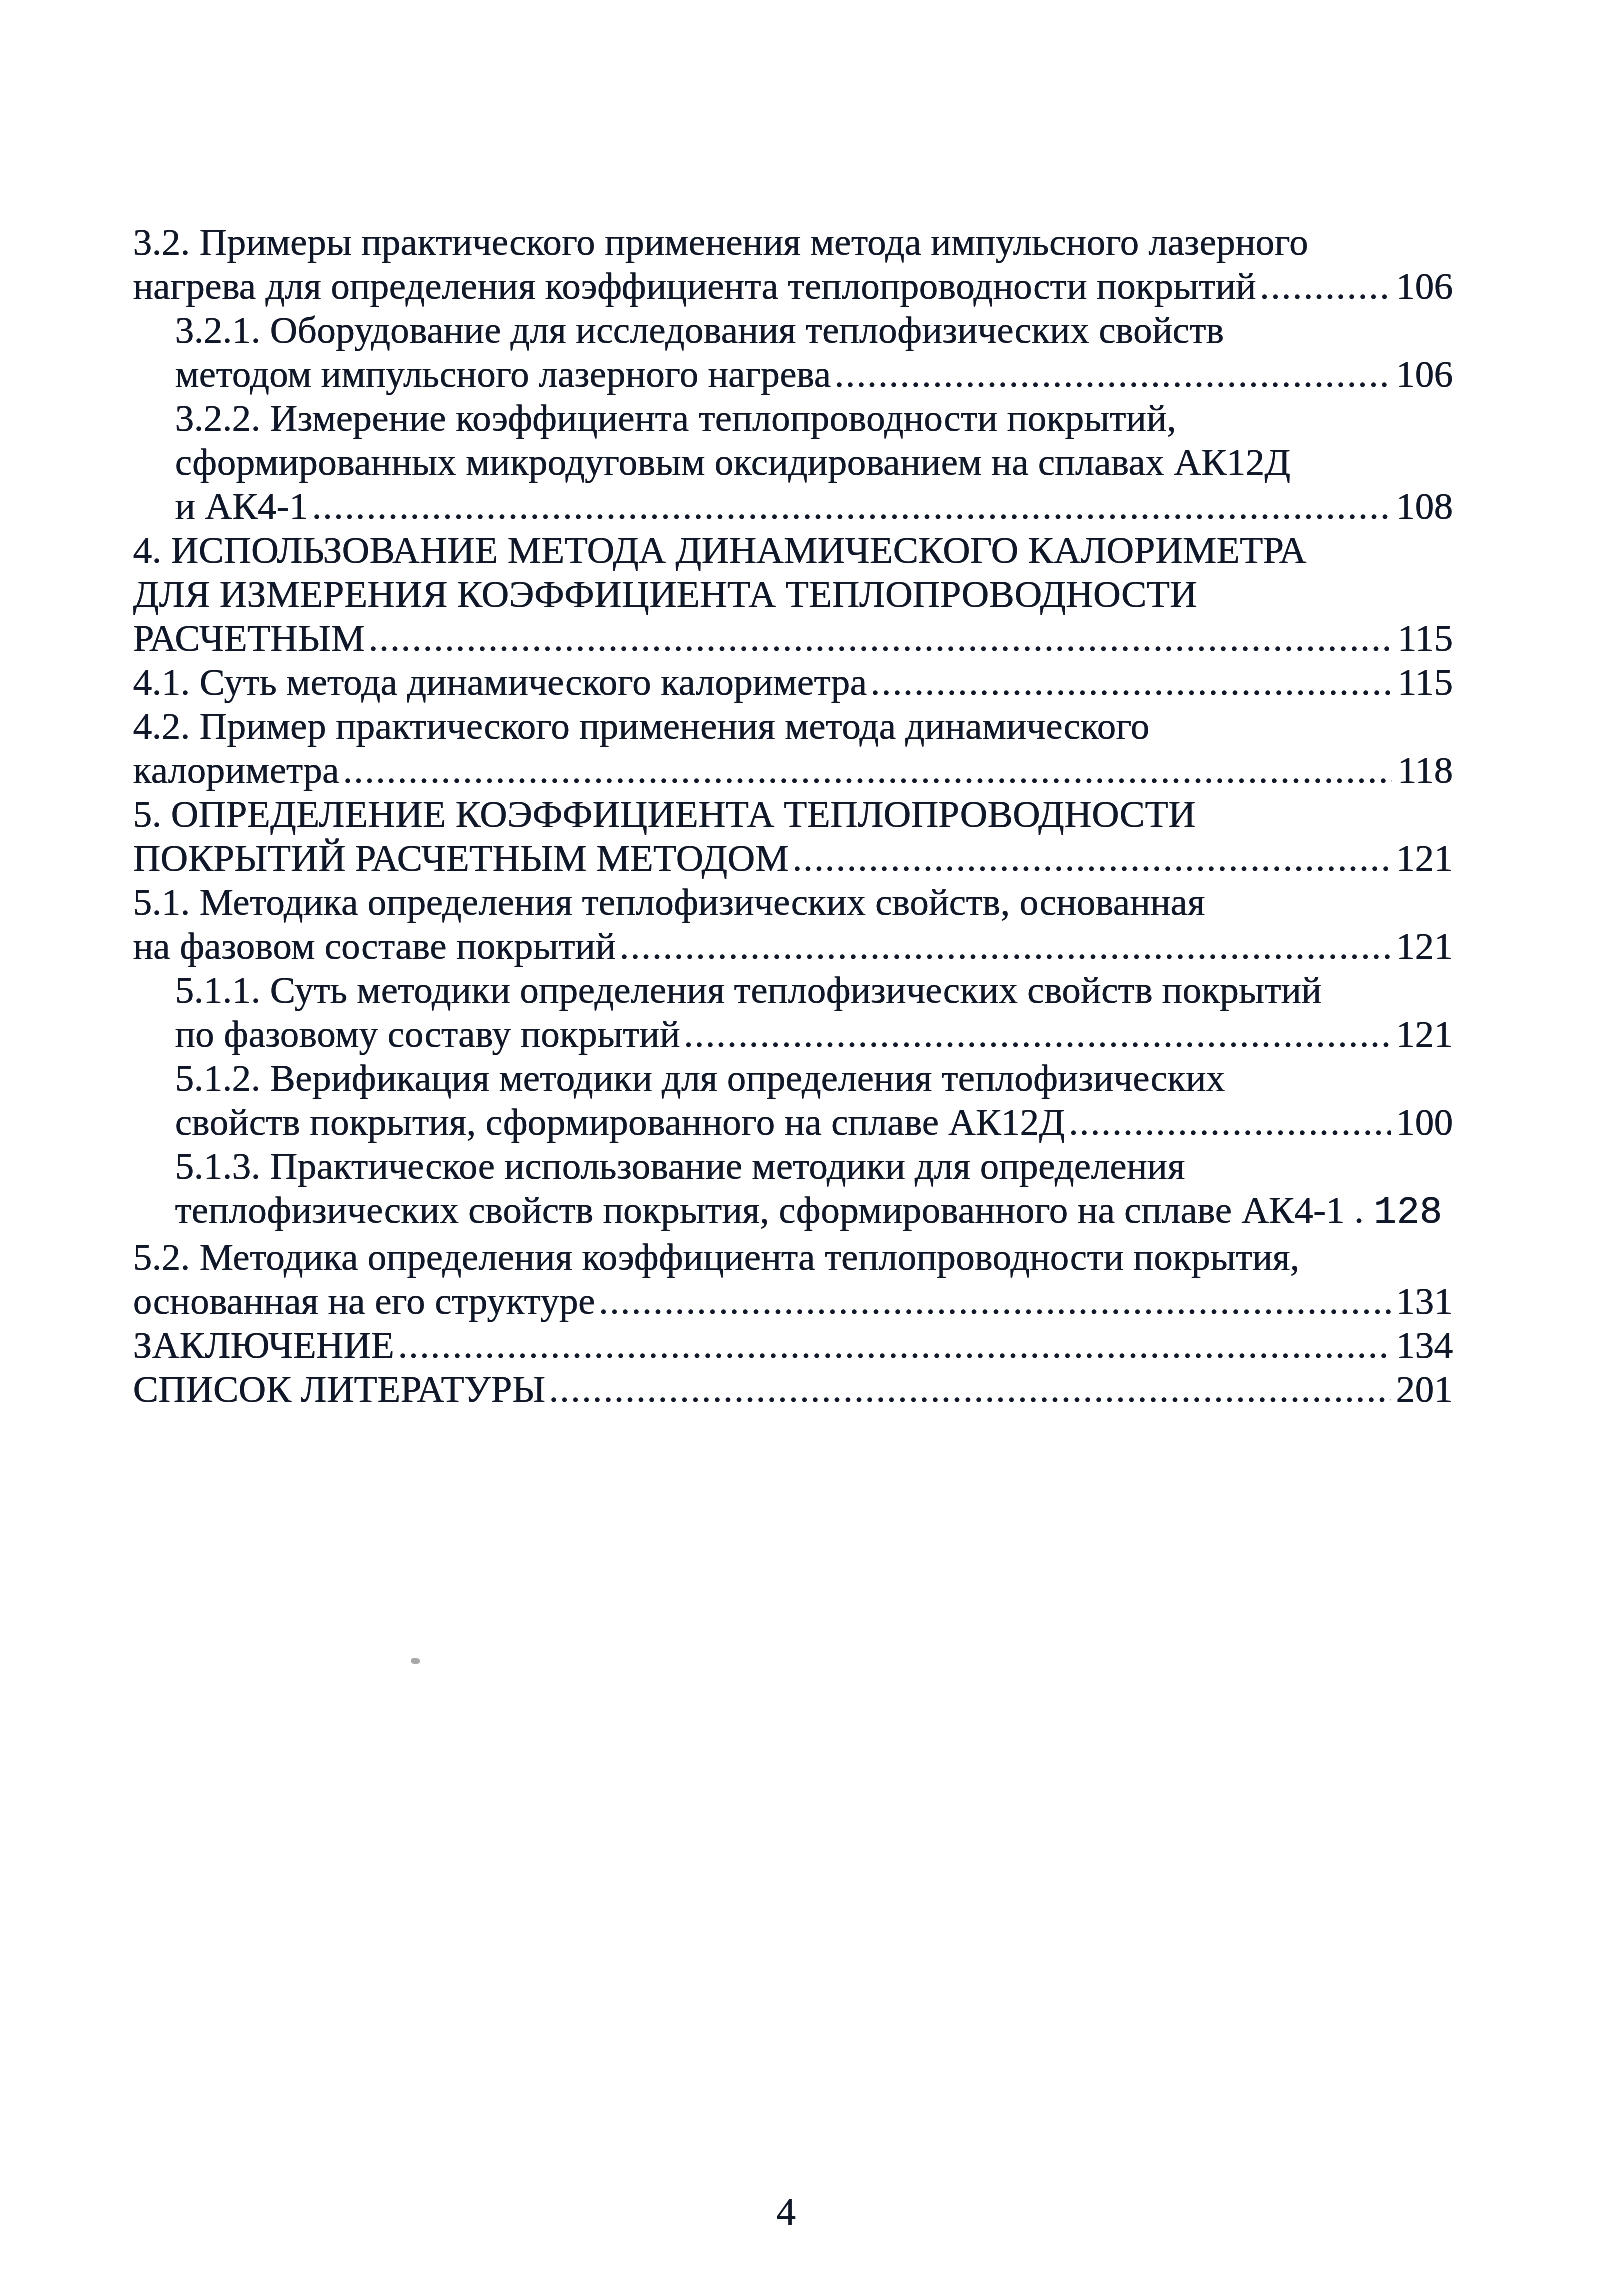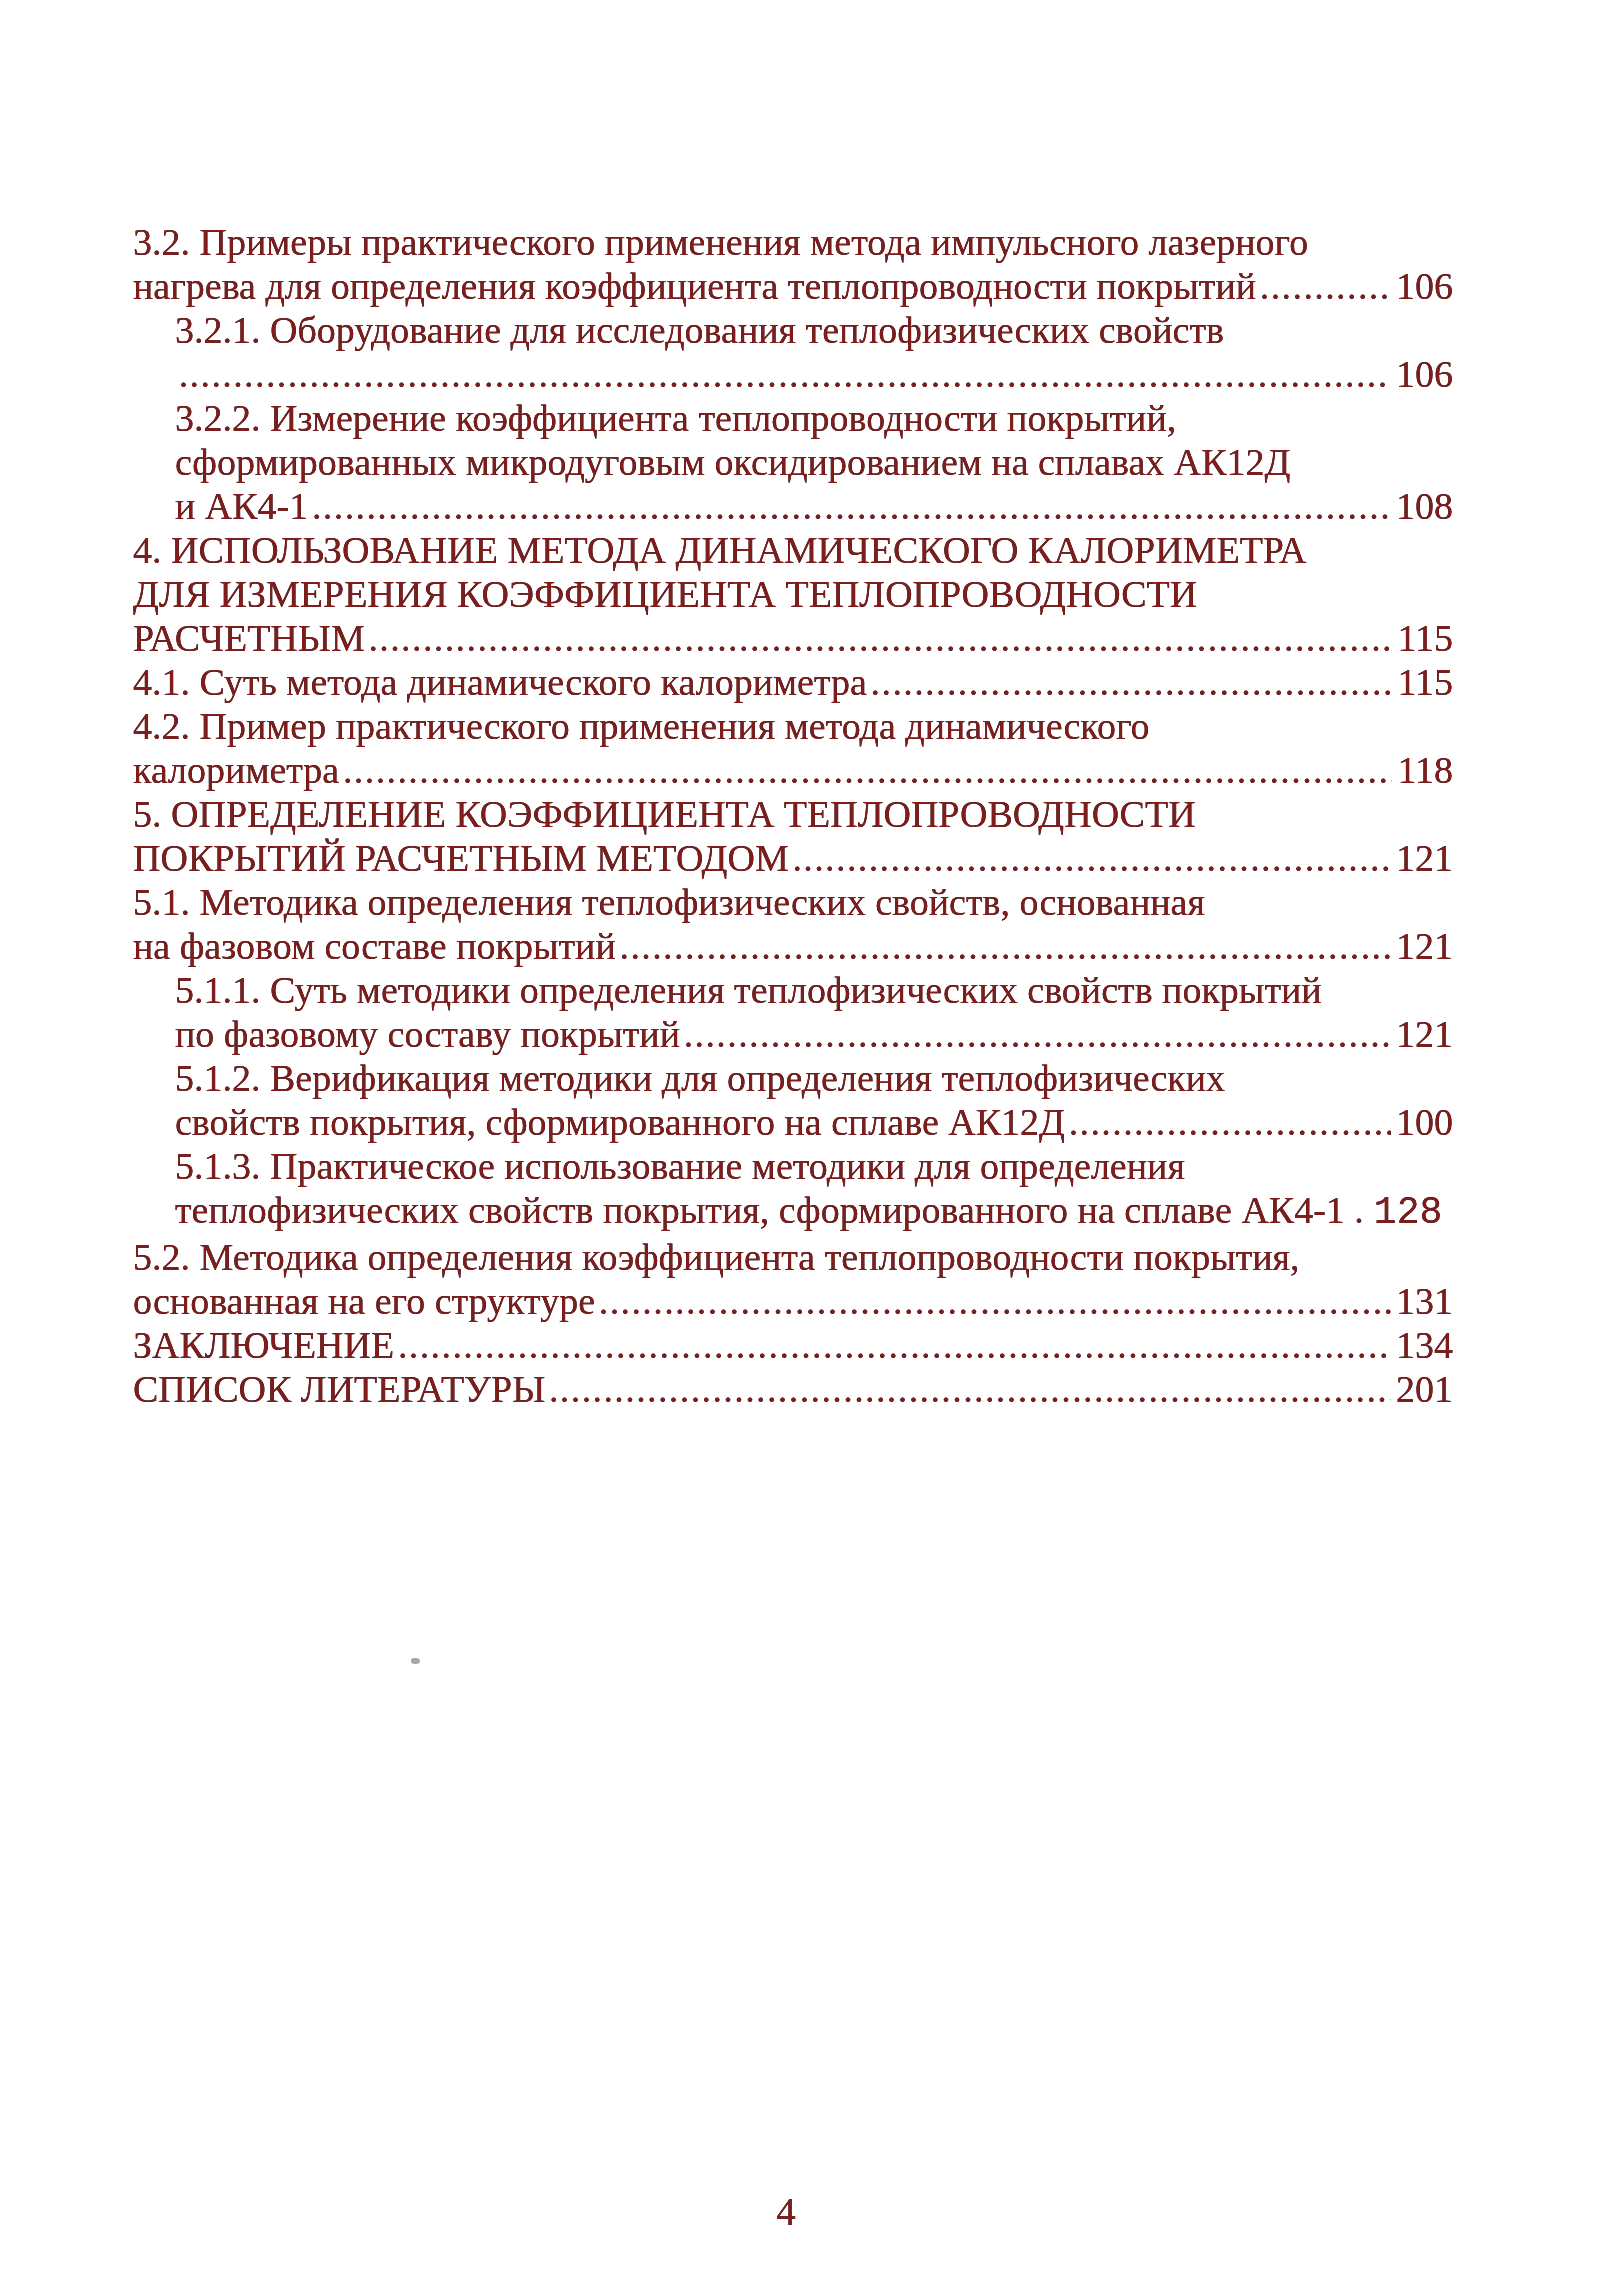--- a/index.html
+++ b/index.html
@@ -2,21 +2,21 @@
 <html style="font-size:14.7px"><head>
 <meta charset="utf-8">
 <style>
   html, body { margin: 0; padding: 0; background: #ffffff; }
   .sheet {
     position: relative;
     width: 1598px;
     height: 2295px;
     background: #ffffff;
     font-family: "Liberation Serif", "DejaVu Serif", serif;
-    color: #7f1d1d;
+    color: #0f172a;
   }
   .toc {
     position: absolute;
     left: 133px;
     top: 220px;
     width: 1320px;
     font-size: 38px;
     line-height: 44px;
     text-shadow: 0 0 0.6px #000; 
   }
@@ -73,20 +73,21 @@
       <span class="t">нагрева для определения коэффициента теплопроводности покрытий</span>
       <span class="leader"></span>
       <span class="pg">106</span>
     </div>
 
     <div class="toc-line lvl2">
       <span class="t">3.2.1. Оборудование для исследования теплофизических свойств</span>
     </div>
 
     <div class="toc-line lvl2">
+      <span class="t">методом импульсного лазерного нагрева</span>
       <span class="leader"></span>
       <span class="pg">106</span>
     </div>
 
     <div class="toc-line lvl2">
       <span class="t">3.2.2. Измерение коэффициента теплопроводности покрытий,</span>
     </div>
 
     <div class="toc-line lvl2">
       <span class="t">сформированных микродуговым оксидированием на сплавах АК12Д</span>

